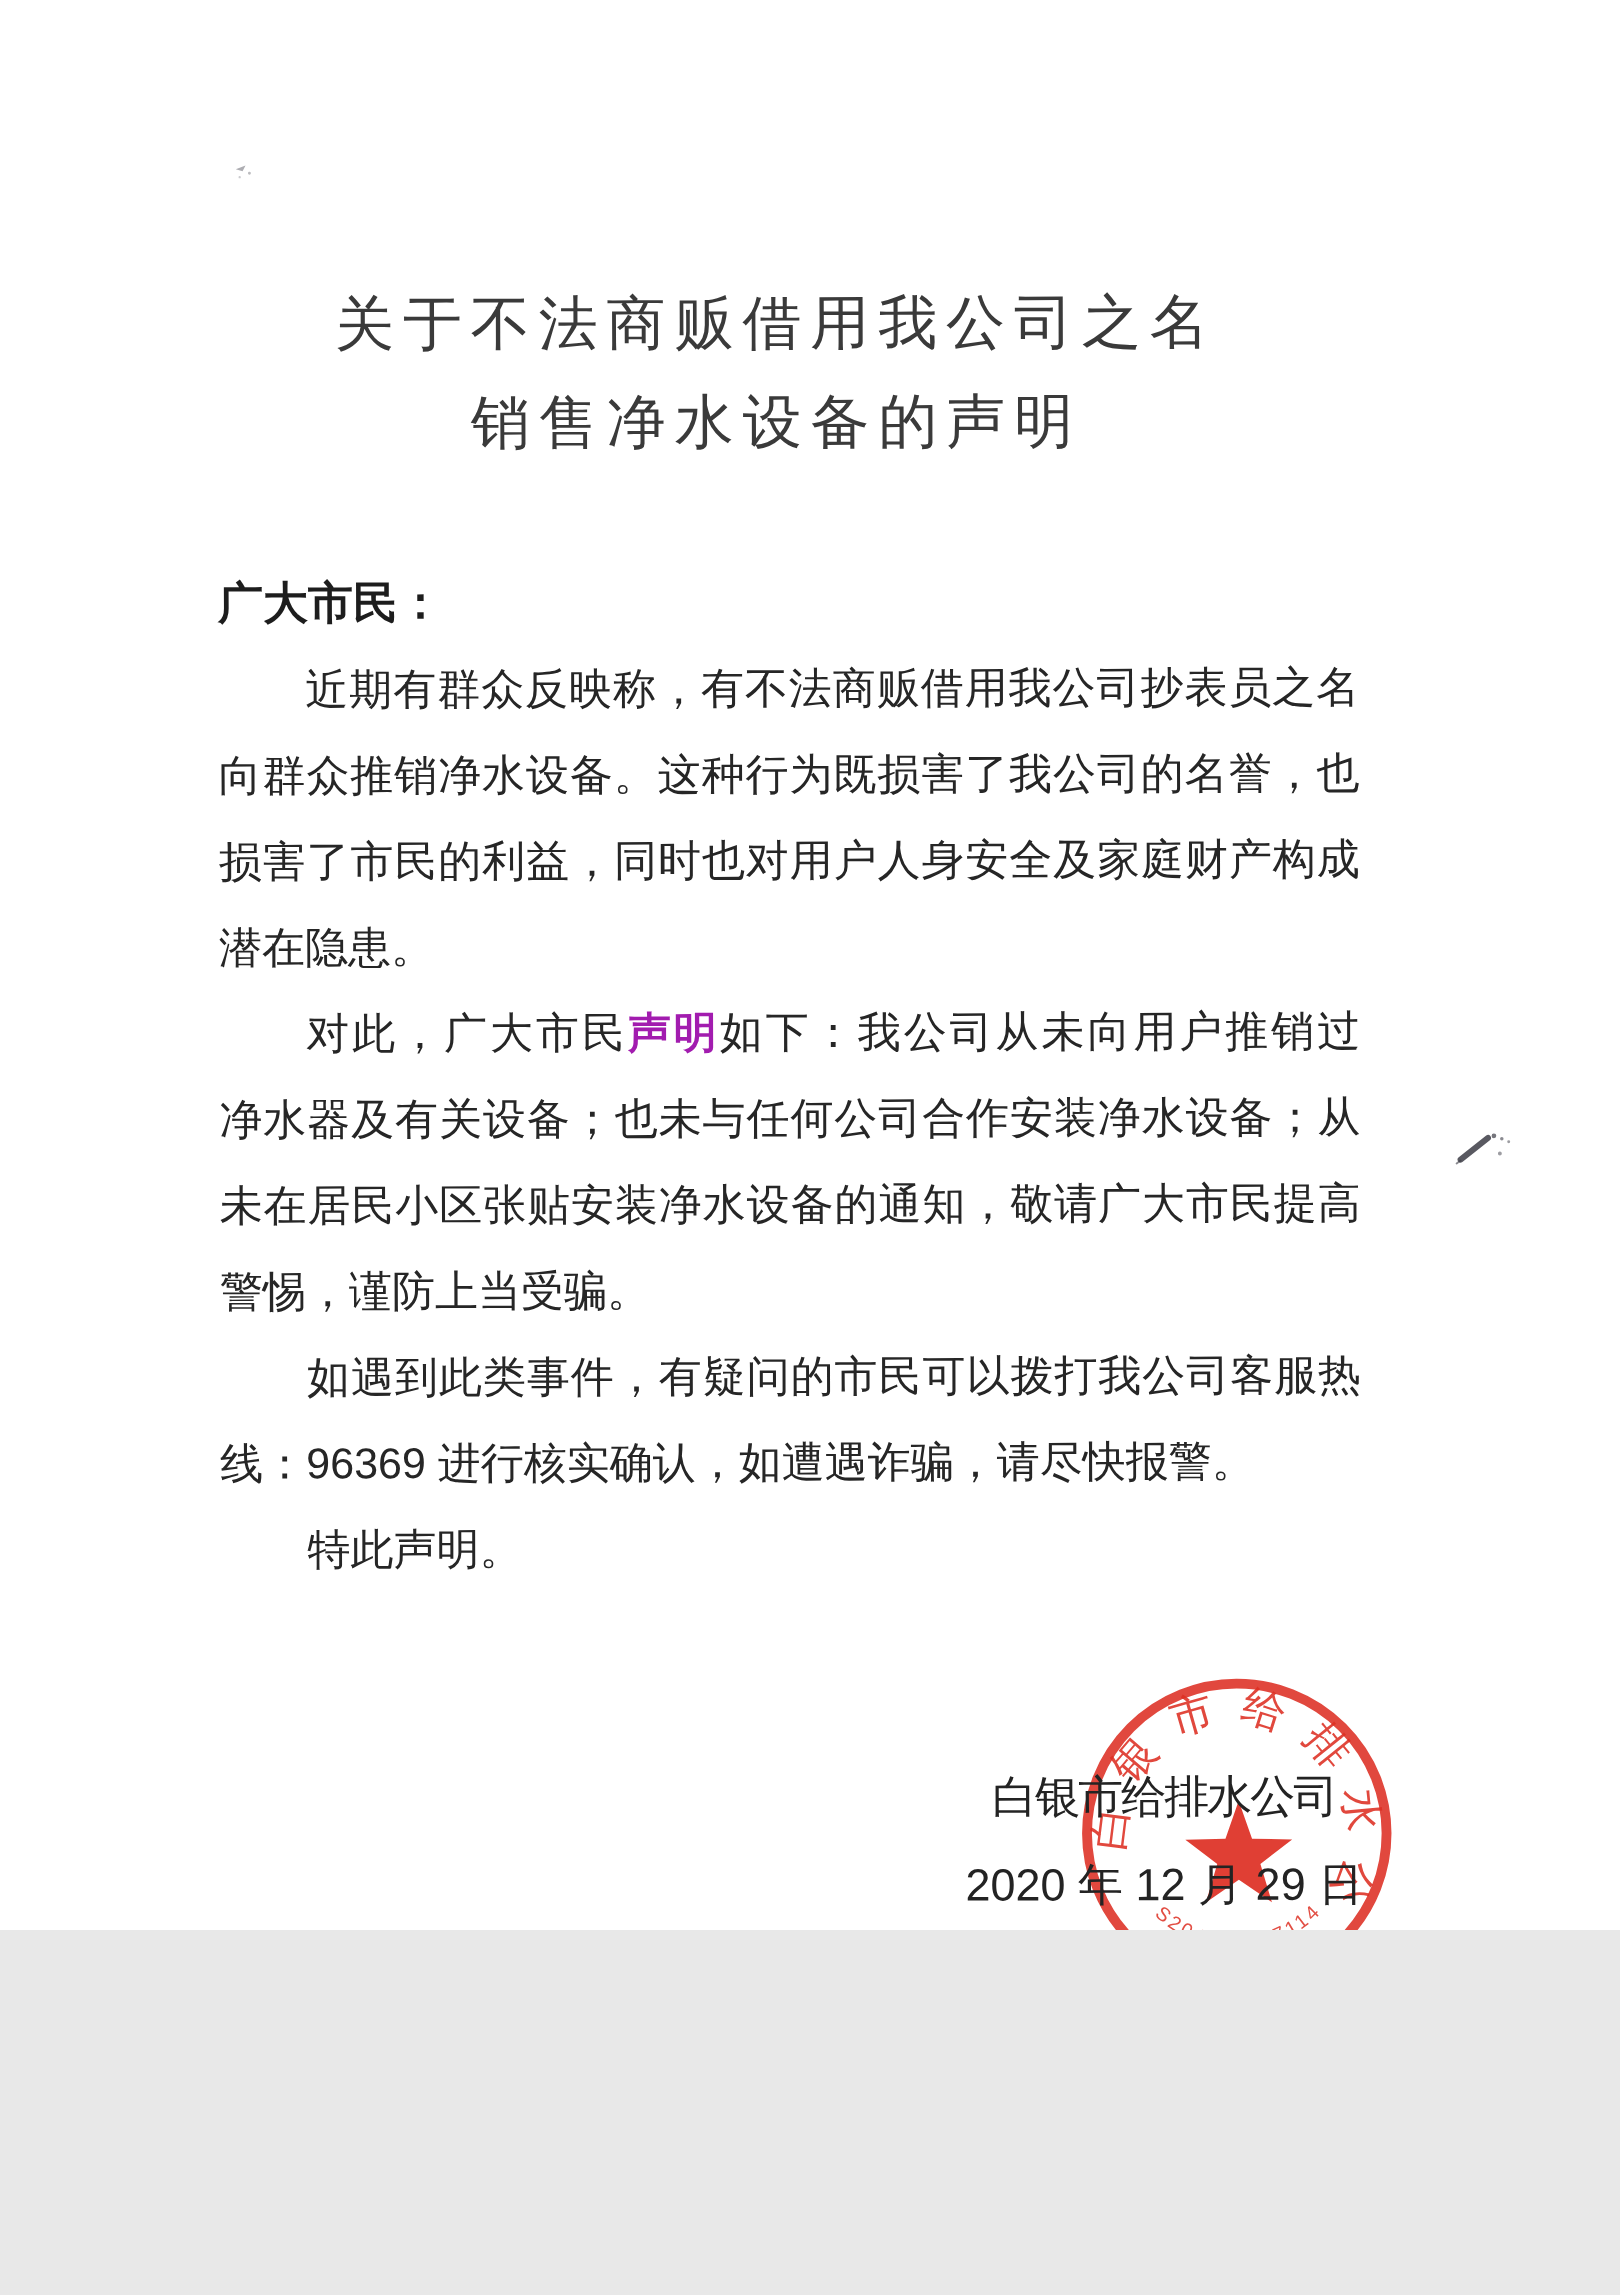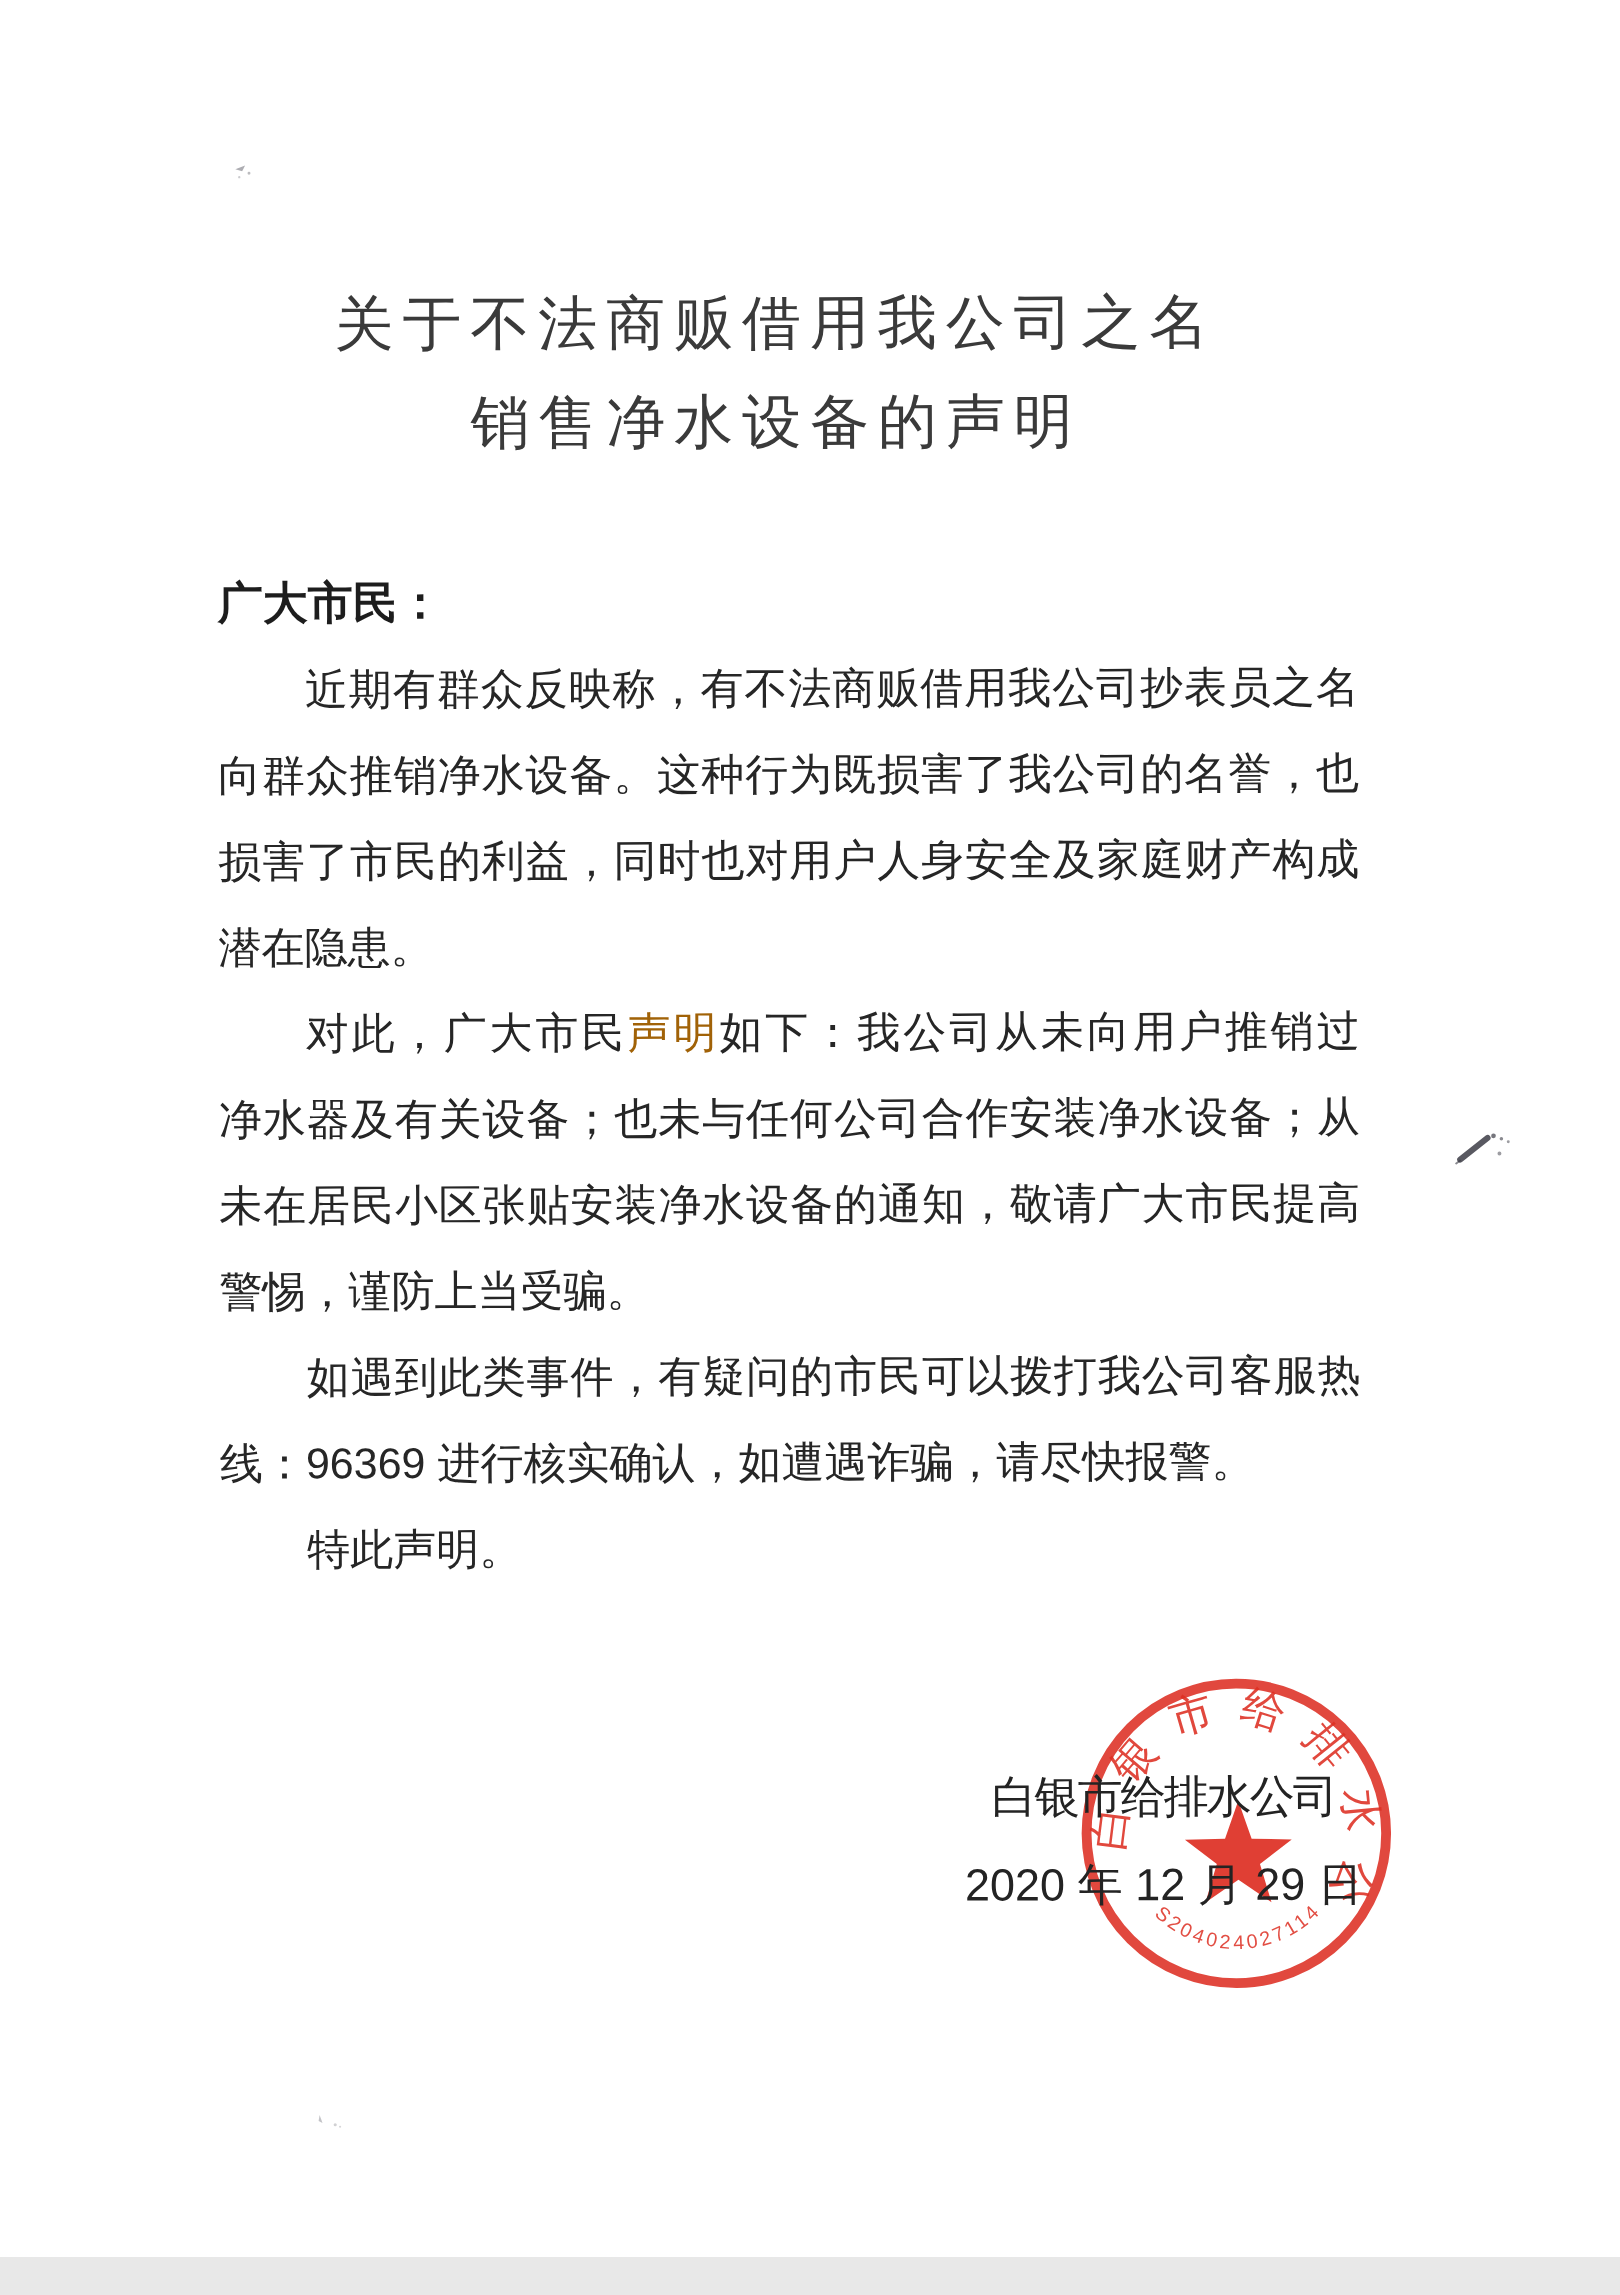--- a/index.html
+++ b/index.html
@@ -1,18 +1,18 @@
 <!DOCTYPE html>
 <html><head>
 <meta charset="utf-8">
 <style>
   html,body{margin:0;padding:0;background:#e8e8e8;}
   .page{
     position:relative;
-    width:1620px;height:2257px;
+    width:1620px;height:1930px;
     background:#ffffff;
     overflow:hidden;
     font-family:"Liberation Sans","DejaVu Sans",sans-serif;
     color:#2e2e2e;
   }
   .doc{position:absolute;inset:0;transform:rotate(-0.15deg);}
   
   .title-block{
     position:absolute;left:0;top:274px;width:1556px;
     text-align:center;
@@ -23,21 +23,21 @@
   }
   
   .body-block{
     position:absolute;left:219px;top:559px;width:1141px;
     font-size:43px;color:#262626;
   }
   .line{line-height:86px;height:86px;white-space:nowrap;text-align:left;}
   .salutation{font-weight:bold;font-size:45px;color:#1d1d1d;}
   .jline{white-space:normal;text-align:justify;text-align-last:justify;}
   .indent{padding-left:87px;}
-  .b{font-weight:normal;color:#a16207;}
+  .b{font-weight:bold;color:#a21caf;}
   
   .sig-company{
     position:absolute;left:990px;top:1768px;
     font-size:45px;letter-spacing:-2px;color:#232323;z-index:3;
   }
   .sig-date{
     position:absolute;left:963px;top:1856px;
     font-size:45px;letter-spacing:0px;color:#232323;z-index:3;
   }
   

